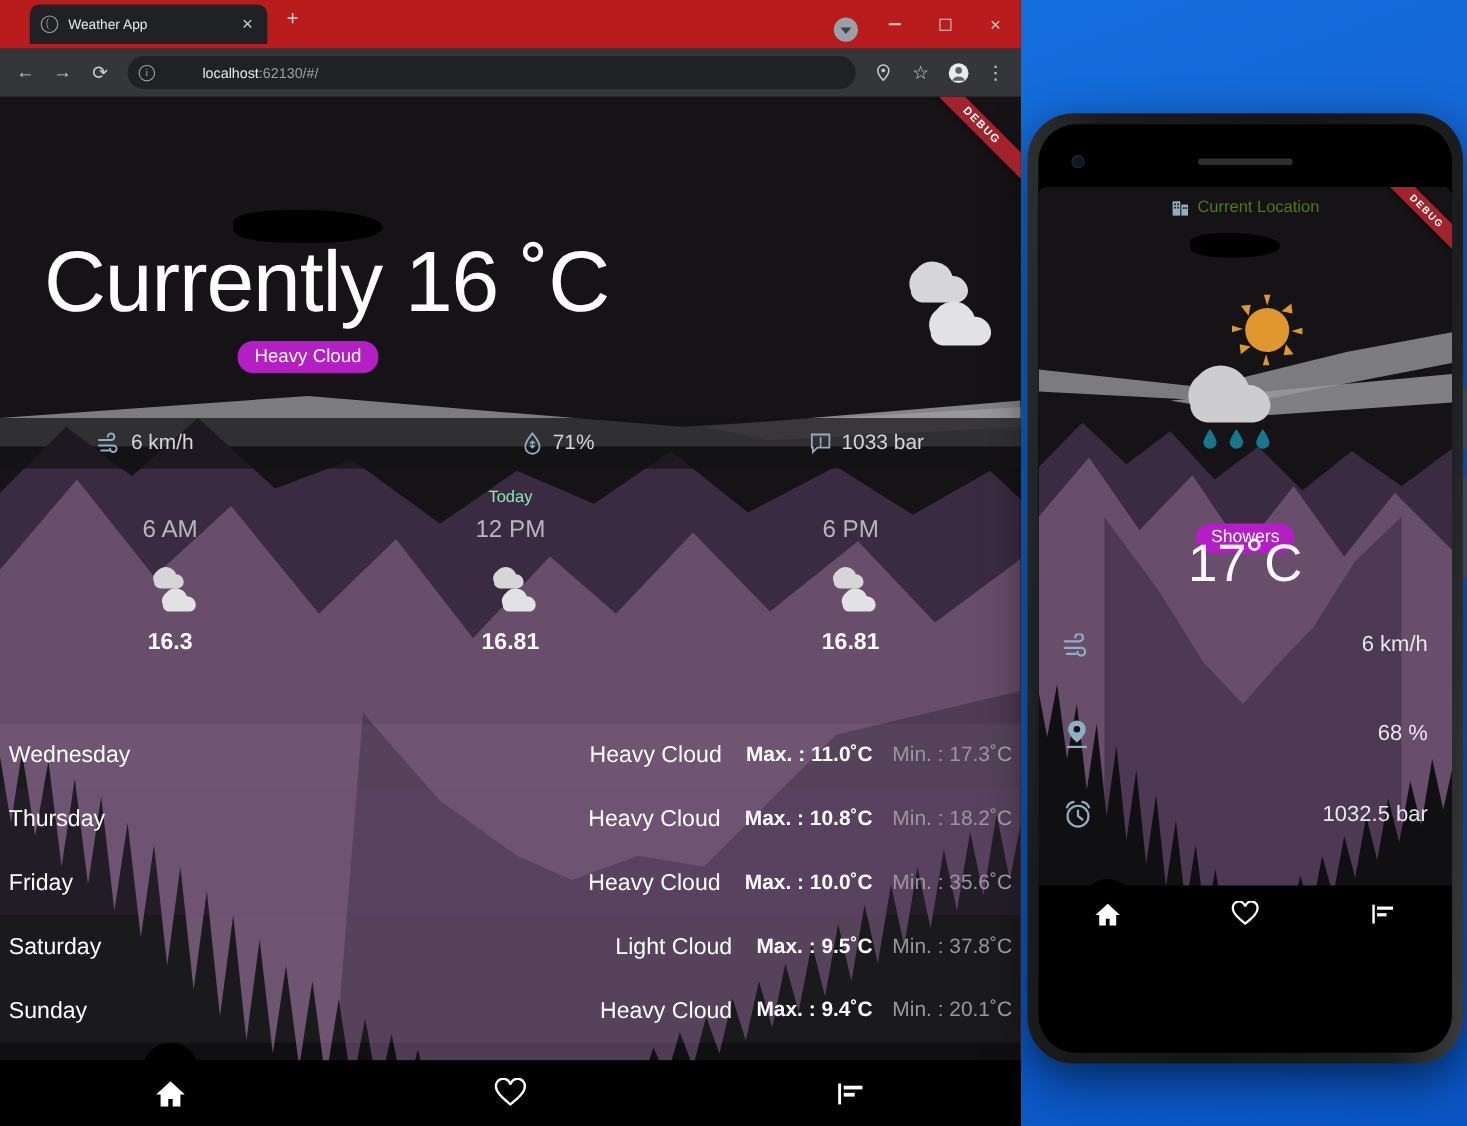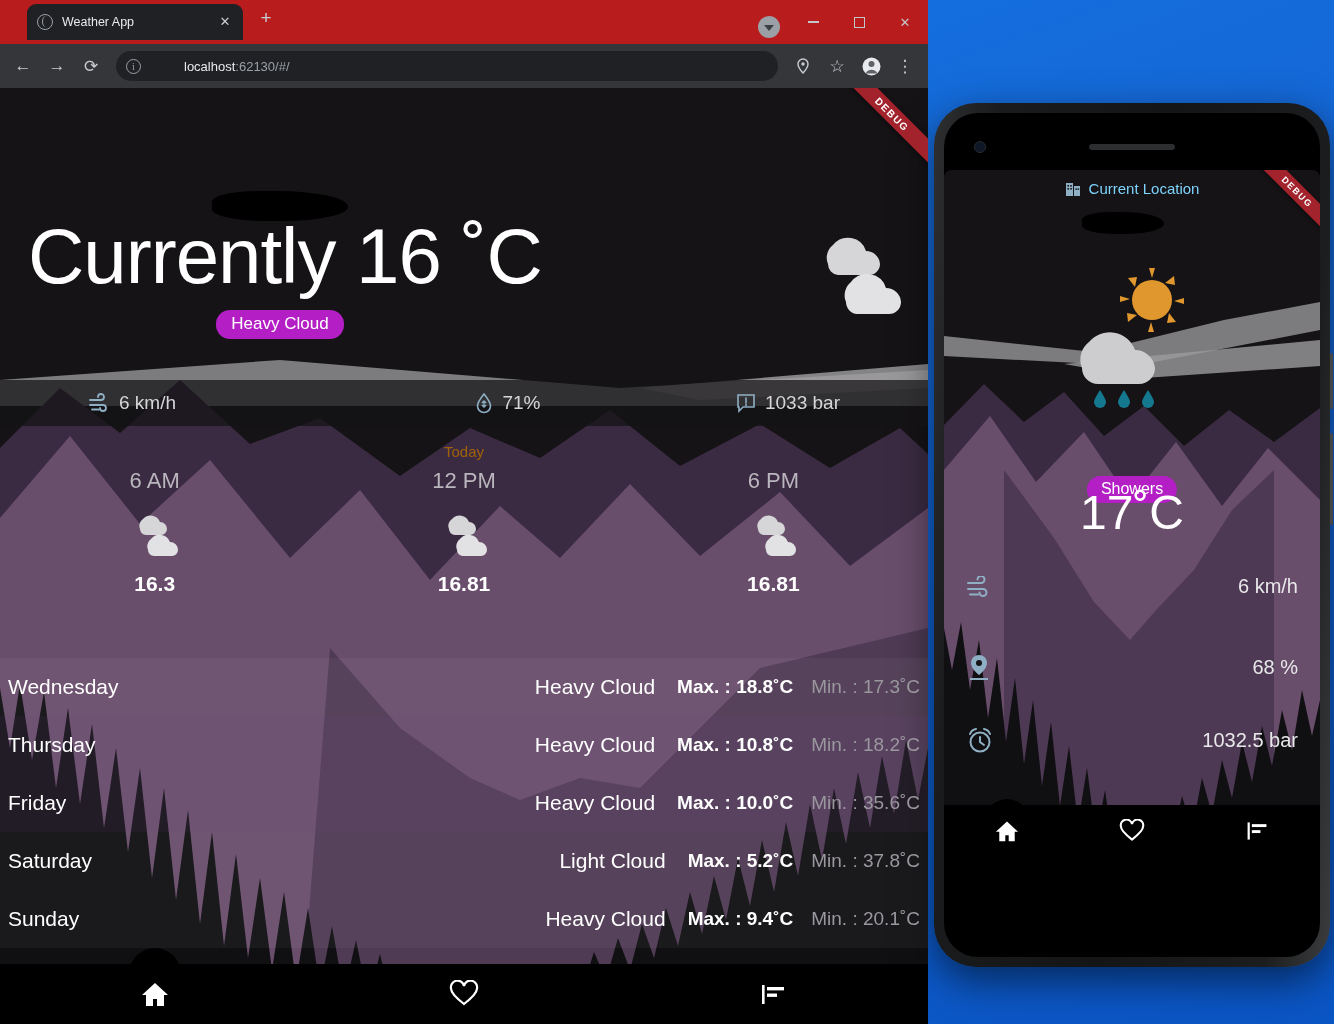--- a/index.html
+++ b/index.html
@@ -112,42 +112,42 @@
   .scribble {
     position: absolute; background: #000; border-radius: 40% 60% 55% 45%;
     filter: blur(0.5px);
   }
   .hero {
     position: absolute; left: 0; top: 0; width: 100%; z-index: 10;
     color: #fff;
   }
   .hero-title {
     font-size: 78px; font-weight: 300; letter-spacing: -1px;
-    padding-left: 28px; line-height: 1.05; white-space: nowrap;
+    padding-left: 40px; line-height: 1.05; white-space: nowrap;
   }
   .chip {
     display: inline-block; background: #b31fc4; color: #fff;
     border-radius: 14px; padding: 4px 15px 5px; font-size: 17px;
   }
   .statbar {
     position: absolute; left: 0; top: 292px; width: 100%; height: 46px;
     display: flex; z-index: 12; background: rgba(20,18,21,.72);
   }
   .stat {
     flex: 1; display: flex; align-items: center; gap: 9px;
     justify-content: center; color: #d6d6d8; font-size: 19px;
   }
   .stat:first-child { justify-content: flex-start; padding-left: 88px; }
   .stat svg { flex: 0 0 auto; }
 
   .hourly {
     position: absolute; left: 0; top: 355px; width: 100%; z-index: 12;
   }
   .today-label {
-    text-align: center; color: #a16207; font-size: 15px; margin-bottom: 8px;
+    text-align: center; color: #86efac; font-size: 15px; margin-bottom: 8px;
   }
   .hour-row { display: flex; }
   .hour { flex: 1; text-align: center; color: #fff; }
   .hour-time { font-size: 22px; color: #b9b6bd; margin-bottom: 14px; }
   .hour-icon { height: 54px; display: flex; justify-content: center; align-items: center; }
   .hour-temp { font-size: 21px; margin-top: 10px; font-weight: bold; }
 
   .forecast {
     position: absolute; left: 0; top: 570px; width: 100%; z-index: 12;
   }
@@ -199,21 +199,21 @@
     position: absolute; right: -3px; width: 3px; border-radius: 2px;
     background: #434547;
   }
   .phone-screen {
     position: absolute; left: 0; top: 57px; width: 376px; height: 719px;
     background: #151316; overflow: hidden; border-radius: 8px 8px 0 0;
   }
   .ph-loc {
     position: absolute; left: 0; top: 10px; width: 100%;
     display: flex; align-items: center; justify-content: center; gap: 7px;
-    color: #7dd3fc; font-size: 15px; z-index: 14;
+    color: #4d7c0f; font-size: 15px; z-index: 14;
   }
   .ph-chip {
     position: absolute; left: 50%; transform: translateX(-50%); top: 278px;
     z-index: 14;
     margin-top: 28px;
   }
   .ph-chip .chip { font-size: 16px; padding: 4px 14px 5px; }
   .ph-temp {
     position: absolute; left: 0; top: 315px; width: 100%; text-align: center;
     color: #fff; font-size: 48px; font-weight: 300; z-index: 14;
@@ -390,39 +390,39 @@
             </div>
             <div class="hour-temp">16.81</div>
           </div>
         </div>
       </div>
 
       <div class="forecast">
         <div class="frow even">
           <span class="fday">Wednesday</span>
           <span class="fdesc">Heavy Cloud</span>
-          <span class="fmax">Max. : 18.8˚C</span>
+          <span class="fmax">Max. : 11.0˚C</span>
           <span class="fmin">Min. : 17.3˚C</span>
         </div>
         <div class="frow odd">
           <span class="fday">Thursday</span>
           <span class="fdesc">Heavy Cloud</span>
           <span class="fmax">Max. : 10.8˚C</span>
           <span class="fmin">Min. : 18.2˚C</span>
         </div>
         <div class="frow odd">
           <span class="fday">Friday</span>
           <span class="fdesc">Heavy Cloud</span>
           <span class="fmax">Max. : 10.0˚C</span>
           <span class="fmin">Min. : 35.6˚C</span>
         </div>
         <div class="frow even">
           <span class="fday">Saturday</span>
           <span class="fdesc">Light Cloud</span>
-          <span class="fmax">Max. : 5.2˚C</span>
+          <span class="fmax">Max. : 9.5˚C</span>
           <span class="fmin">Min. : 37.8˚C</span>
         </div>
         <div class="frow even">
           <span class="fday">Sunday</span>
           <span class="fdesc">Heavy Cloud</span>
           <span class="fmax">Max. : 9.4˚C</span>
           <span class="fmin">Min. : 20.1˚C</span>
         </div>
       </div>
 

